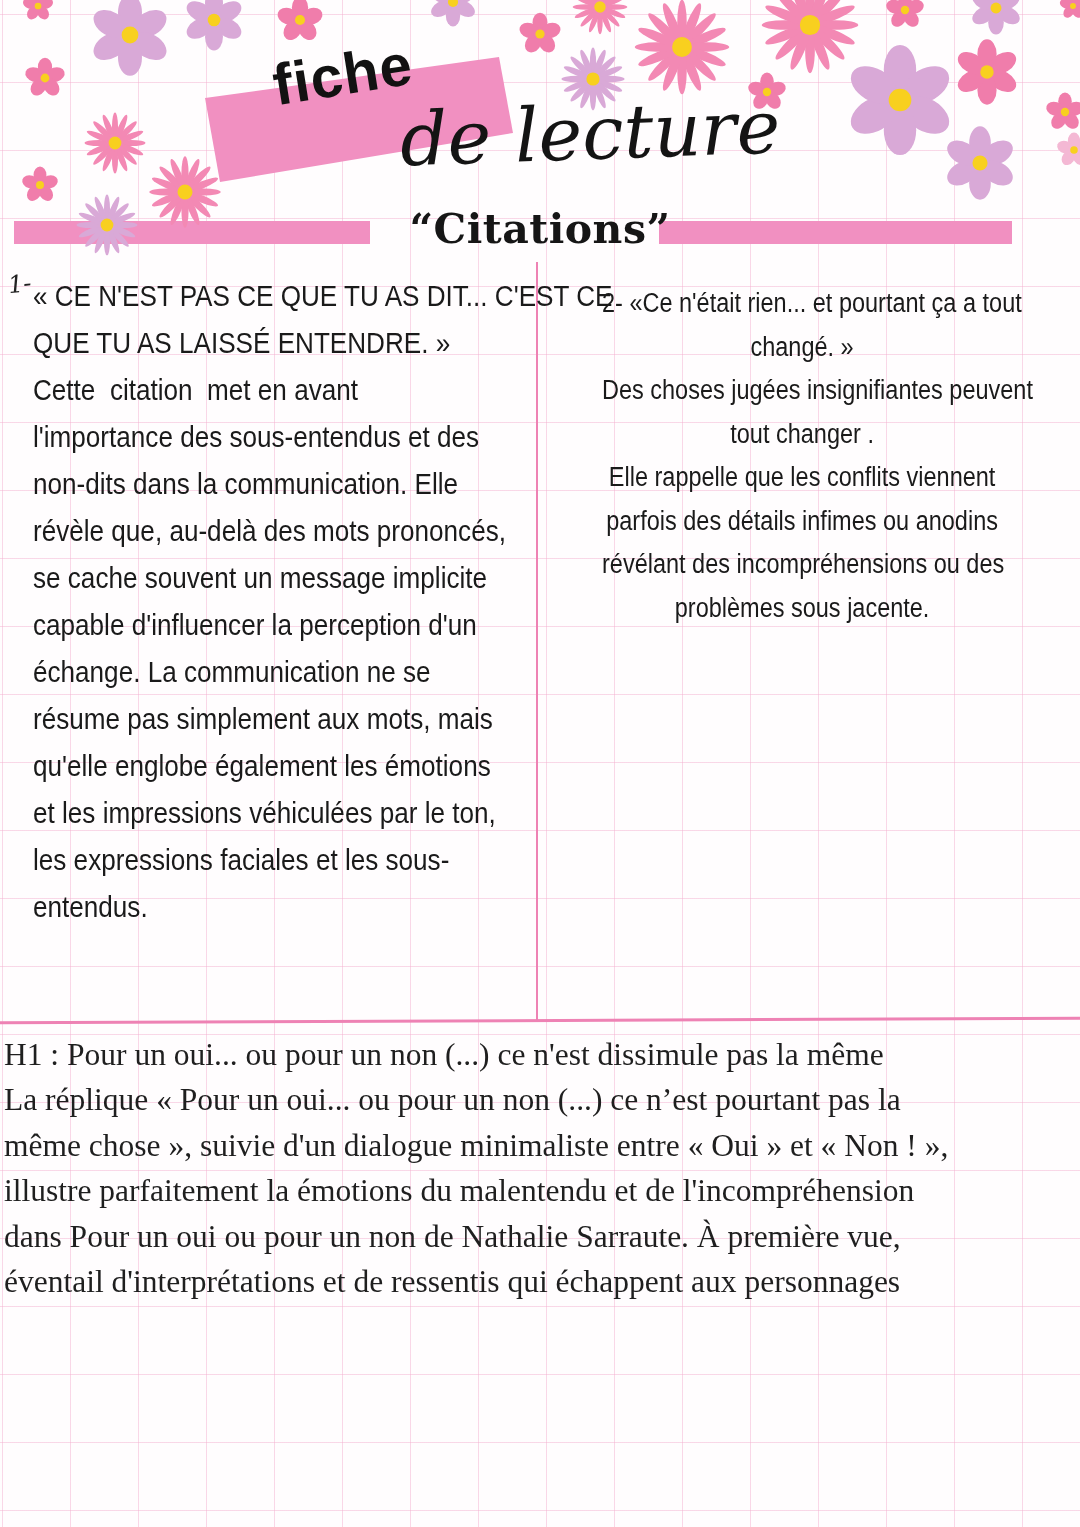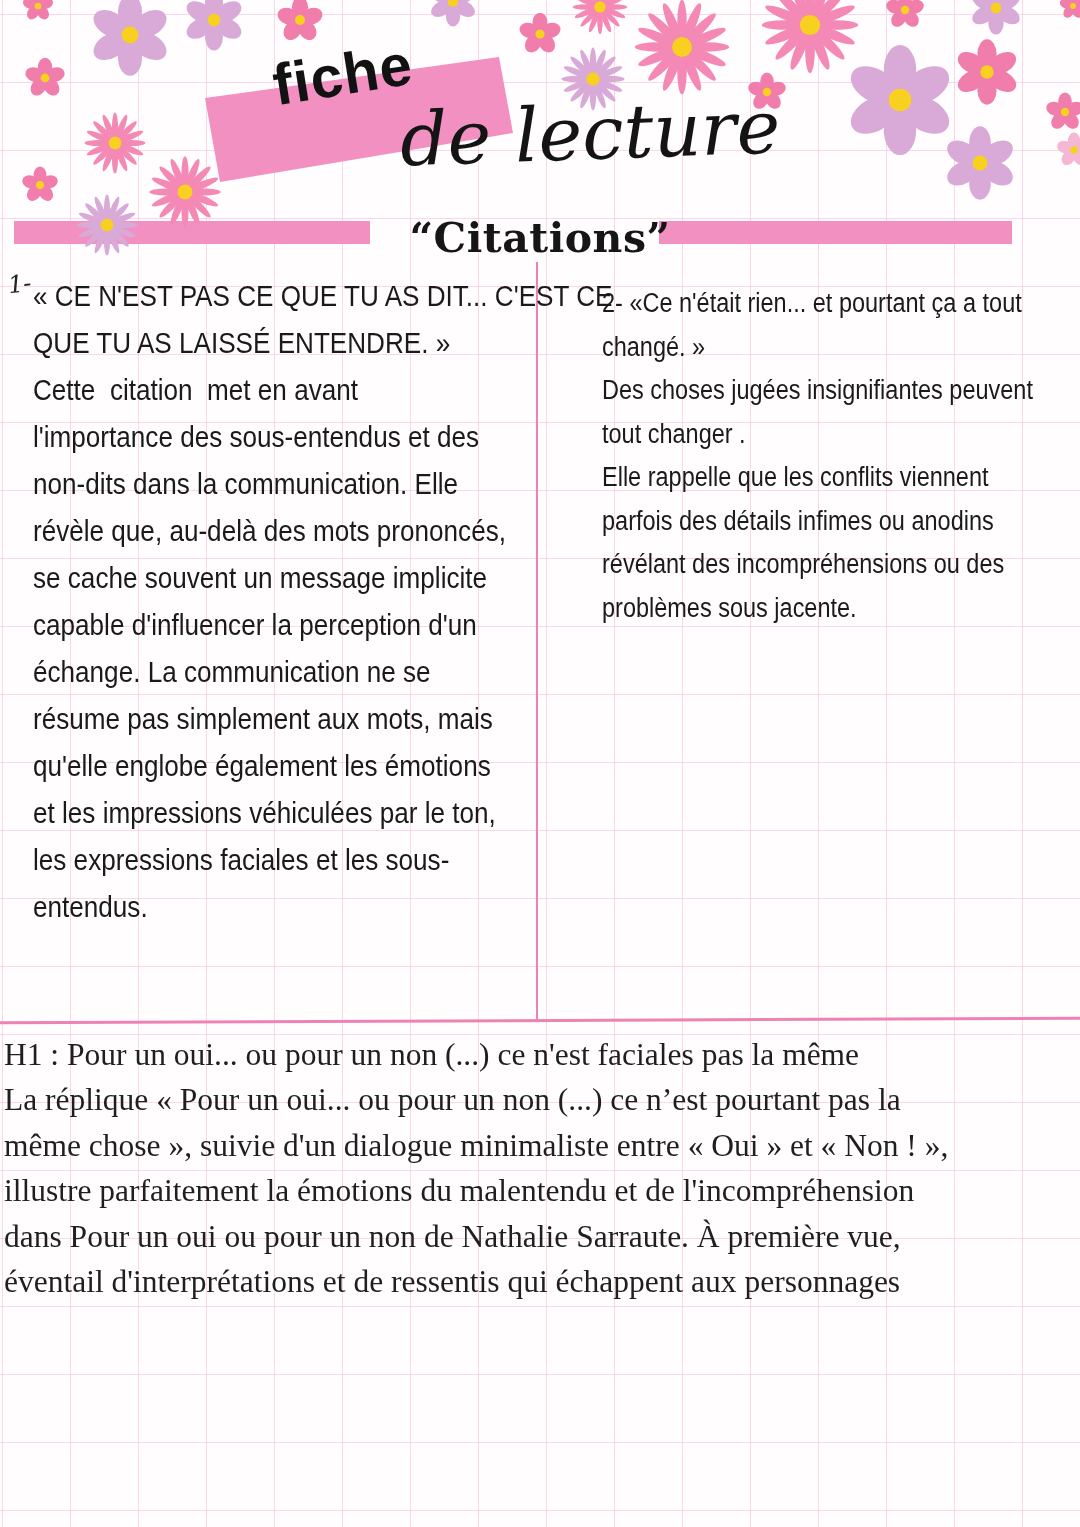--- a/index.html
+++ b/index.html
@@ -28,40 +28,40 @@
     color:#121212;
   }
   .de-lecture{
     position:absolute;left:400px;top:90px;z-index:2;
     font-family:"DejaVu Serif", serif;
     font-style:italic;font-size:74px;
     transform:rotate(-2deg);
     color:#141414;white-space:pre;
   }
   .citations{
-    position:absolute;left:0;right:0;top:214px;z-index:2;
+    position:absolute;left:0;right:0;top:205px;z-index:2;
     text-align:center;
     font-family:"DejaVu Serif", serif;
     font-weight:bold;font-size:41px;
     color:#161616;letter-spacing:0.5px;
   }
   .num-mark{
     position:absolute;left:8px;top:270px;z-index:2;
     font-family:"DejaVu Serif", serif;
     font-style:italic;font-size:24px;
     transform:rotate(-6deg);color:#222;
   }
   .col{position:absolute;z-index:2;}
   .col-left{left:33px;top:272px;width:510px;}
   .col-left .tline{
     font-size:30px;line-height:47px;white-space:pre;
     transform:scaleX(0.87);transform-origin:0 50%;
     color:#1a1a1a;
   }
-  .col-right{left:602px;top:282px;width:460px;}
+  .col-right{left:602px;top:282px;width:460px;text-align:center;}
   .col-right .tline{
     font-size:27px;line-height:43.5px;white-space:pre;
     transform:scaleX(0.87);transform-origin:0 50%;
     color:#1a1a1a;
   }
   .divider-v{
     position:absolute;left:536px;top:262px;width:2px;height:760px;
     background:var(--divider-pink);z-index:1;
   }
   .divider-h{
@@ -189,21 +189,21 @@
     <div class="tline">changé. »</div>
     <div class="tline">Des choses jugées insignifiantes peuvent</div>
     <div class="tline">tout changer .</div>
     <div class="tline">Elle rappelle que les conflits viennent</div>
     <div class="tline">parfois des détails infimes ou anodins</div>
     <div class="tline">révélant des incompréhensions ou des</div>
     <div class="tline">problèmes sous jacente.</div>
   </div>
 
   <div class="bottom-text">
-    <div class="sline">H1 : Pour un oui... ou pour un non (...) ce n'est faciales pas la même</div>
+    <div class="sline">H1 : Pour un oui... ou pour un non (...) ce n'est dissimule pas la même</div>
     <div class="sline">La réplique « Pour un oui... ou pour un non (...) ce n’est pourtant pas la</div>
     <div class="sline">même chose », suivie d'un dialogue minimaliste entre « Oui » et « Non ! »,</div>
     <div class="sline">illustre parfaitement la émotions du malentendu et de l'incompréhension</div>
     <div class="sline">dans Pour un oui ou pour un non de Nathalie Sarraute. À première vue,</div>
     <div class="sline">éventail d'interprétations et de ressentis qui échappent aux personnages</div>
   </div>
 
 </div>
 
 </body></html>

